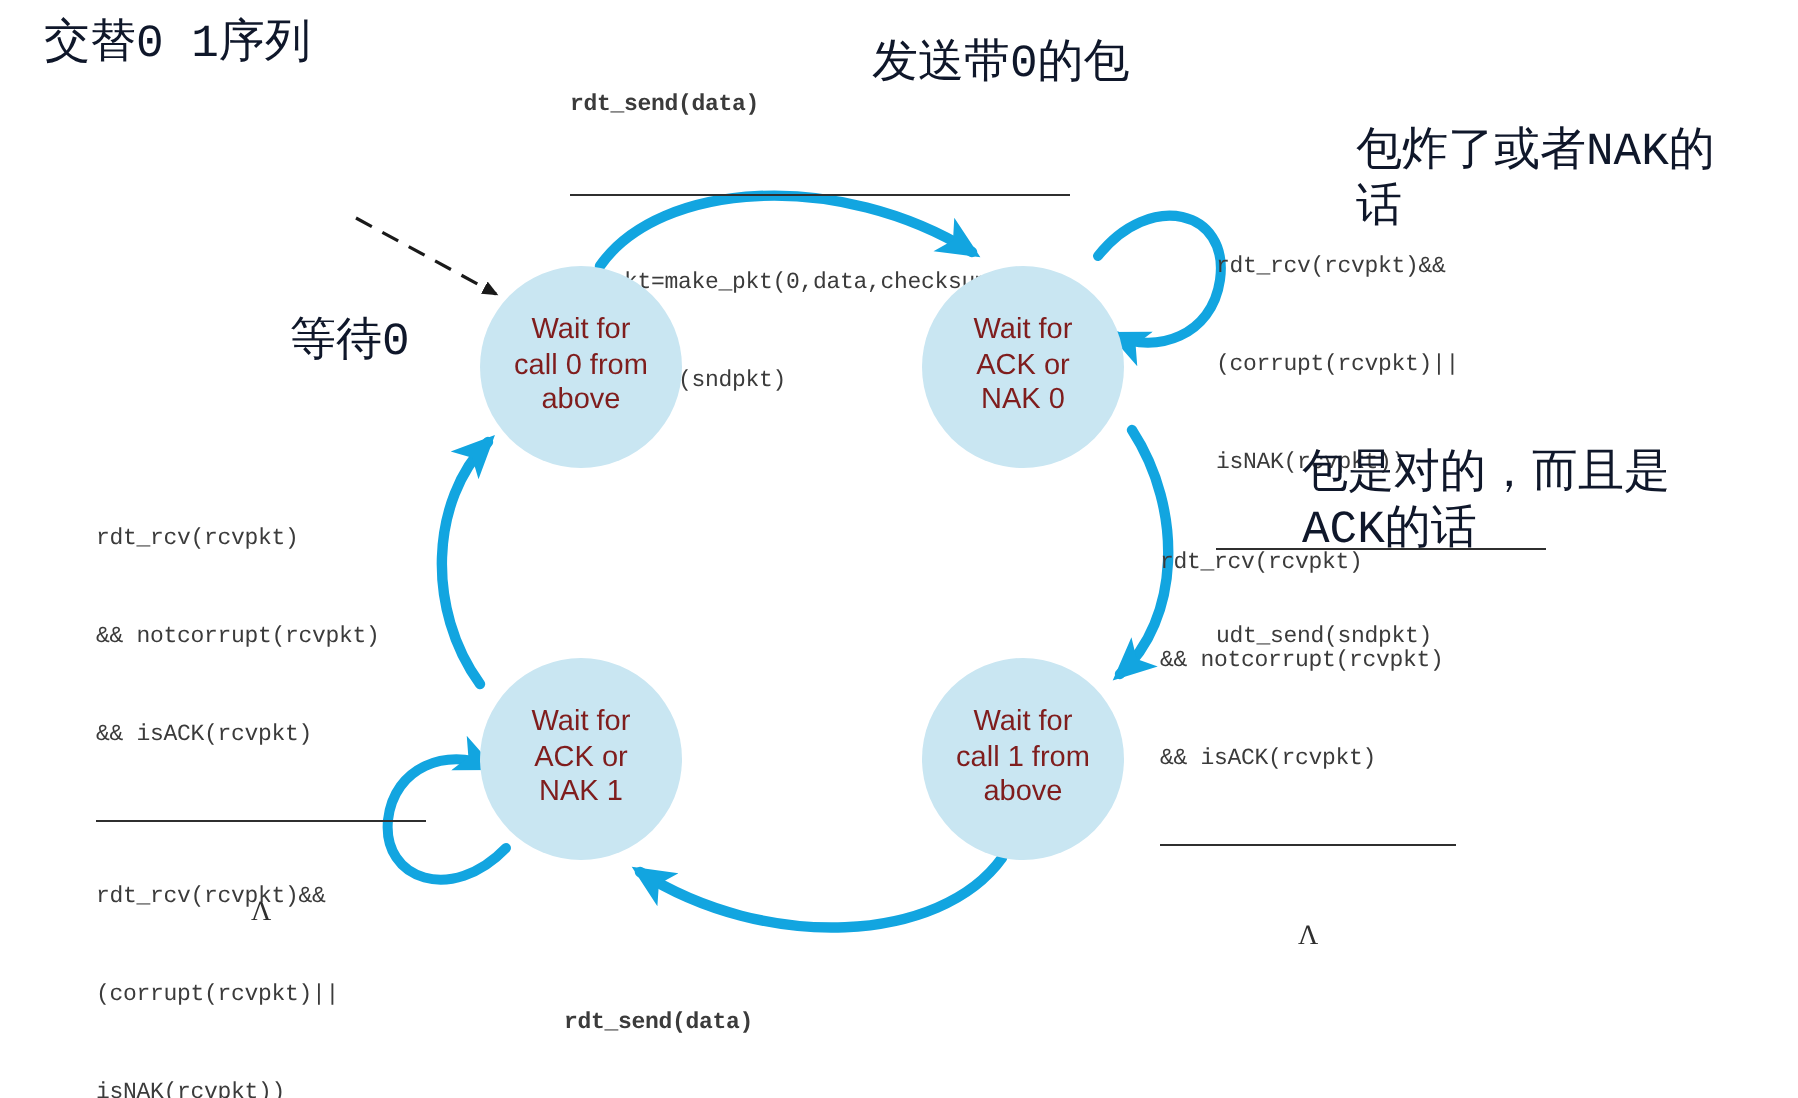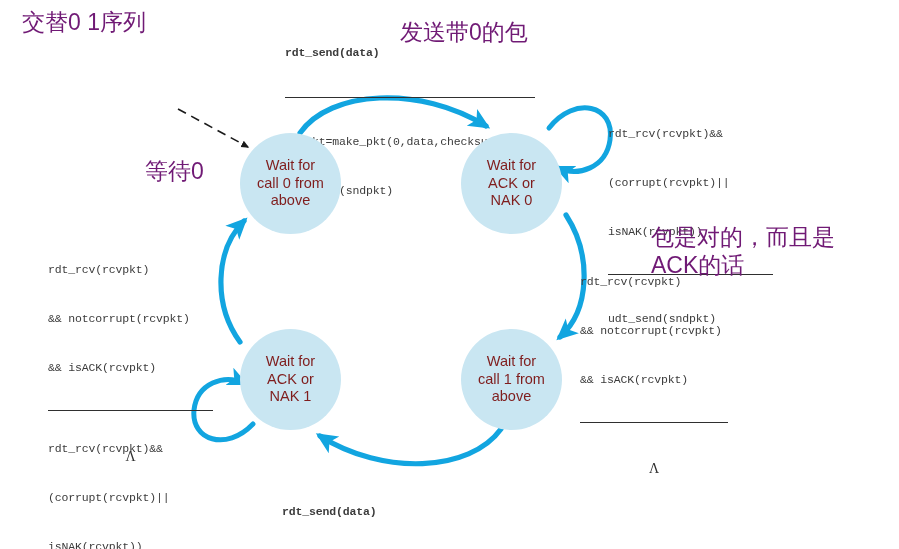--- a/index.html
+++ b/index.html
@@ -74,22 +74,22 @@
     text-align: center;
     font-family: "Liberation Serif", serif;
     font-size: 14px;
     color: #2f2f2f;
     padding-top: 1px;
   }
 
   
   .annot {
     position: absolute;
-    color: #701a75;
-    font-family: Liberation Sans, sans-serif;
+    color: #0f172a;
+    font-family: Liberation Mono, monospace;
     font-size: 21px;
     line-height: 1.22;
     z-index: 5;
     white-space: pre-line;
   }
   .annot-lg { font-size: 23px; }
 </style>
 </head>
 <body>
 
@@ -199,21 +199,23 @@
 
   <div class="code-block" style="left:282px; top:471px; width:250px;">
     <div class="code-top">rdt_send(data)</div>
     
     
     
   </div>
 
   <div class="annot annot-lg" style="left:22px; top:8px;">交替0  1序列</div>
 
-  <div class="annot annot-lg" style="left:400px; top:18px;">发送带0的包</div>
-
+  <div class="annot annot-lg" style="left:436px; top:18px;">发送带0的包</div>
+
+  <div class="annot annot-lg" style="left:678px; top:62px; width:215px;">包炸了或者NAK的
+话</div>
 
   <div class="annot annot-lg" style="left:145px; top:157px;">等待0</div>
 
   <div class="annot annot-lg" style="left:651px; top:211px; width:240px;margin-top:12px;">包是对的，而且是
 ACK的话</div>
 
 </div>
 
 </body></html>

